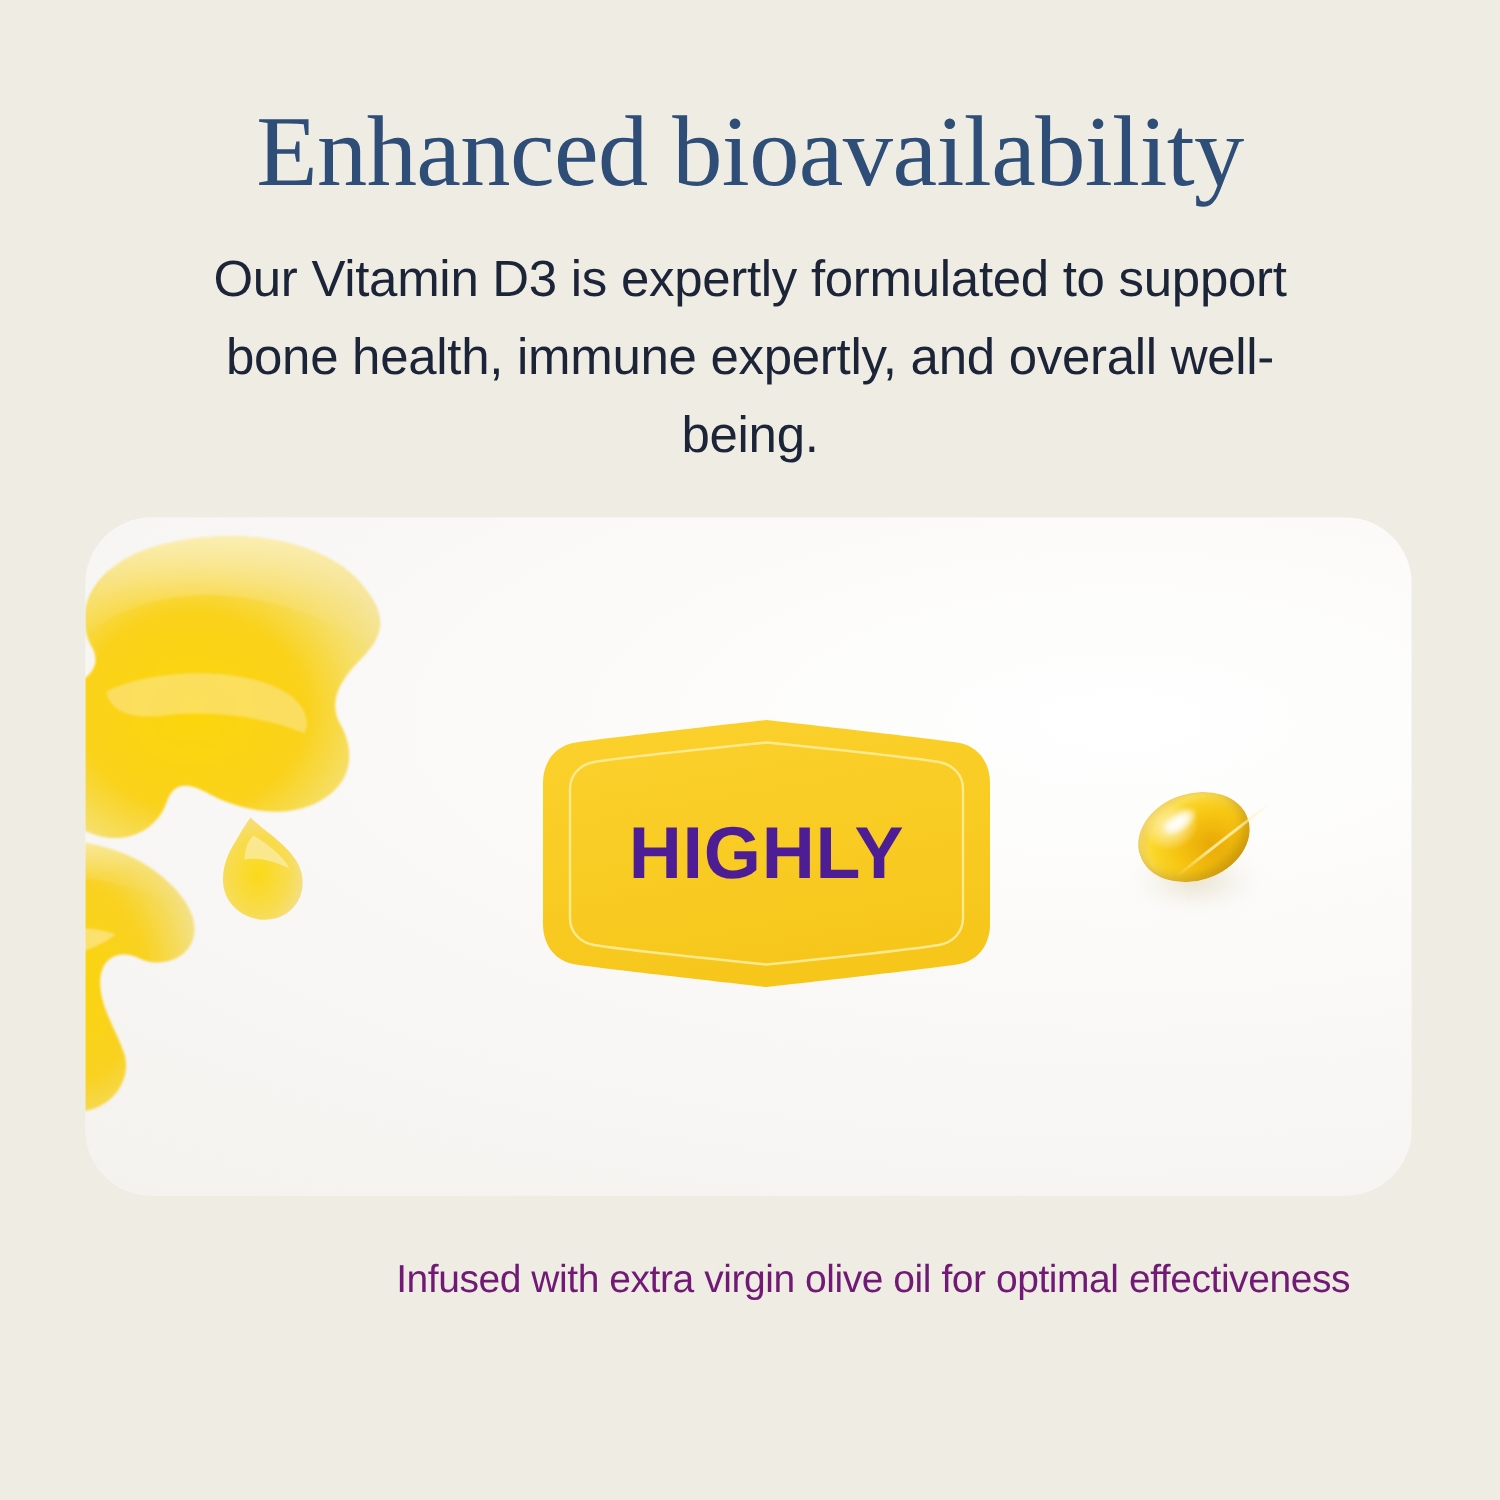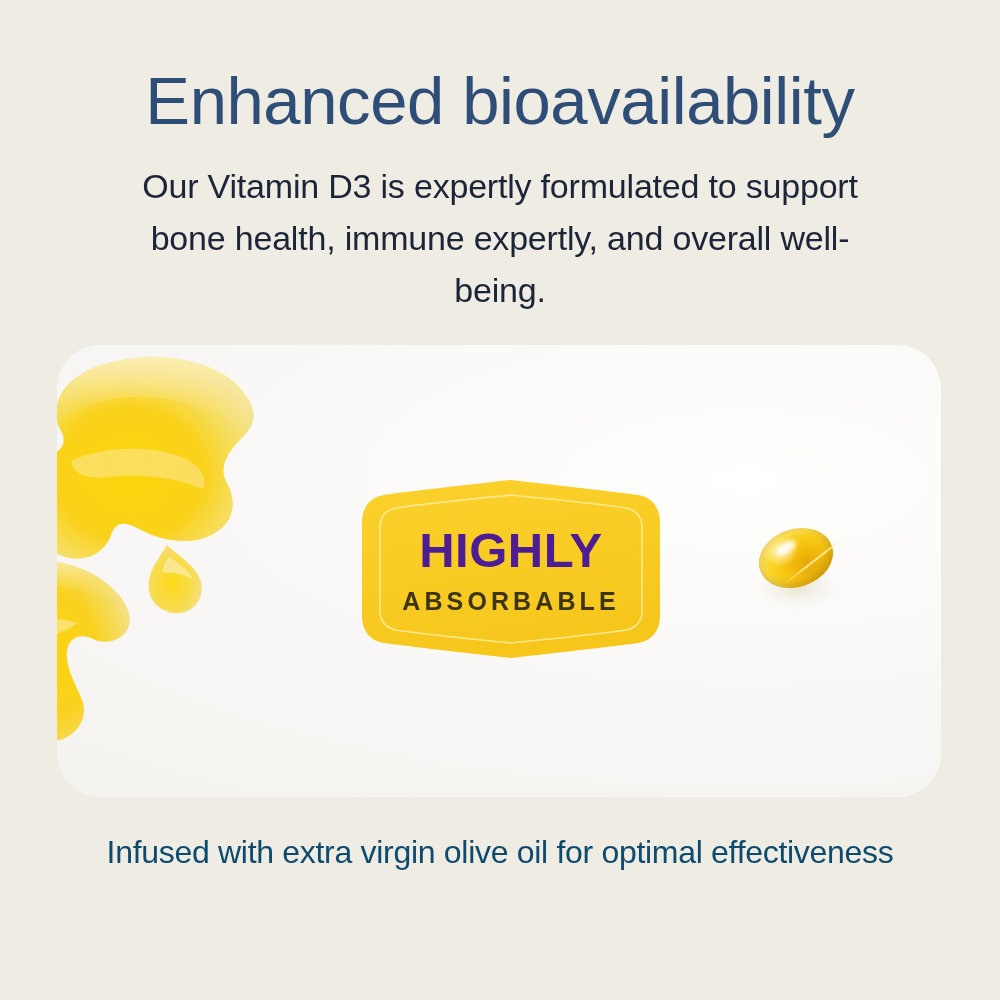--- a/index.html
+++ b/index.html
@@ -23,21 +23,21 @@
     background: #EFECE4;
   }
 
   
   .headline {
     position: absolute;
     left: 0;
     top: 62px;
     width: 1000px;
     text-align: center;
-    font-family: Liberation Sans, sans-serif;
+    font-family: Liberation Serif, serif;
     font-size: 67px;
     line-height: 78px;
     font-weight: 400;
     color: #2E4D77;
     letter-spacing: -0.4px;
     white-space: nowrap;
   }
 
   
   .subcopy {
@@ -188,26 +188,26 @@
     color: #3C3412;
     letter-spacing: 4.1px;
   }
 
   
   .caption {
     position: absolute;
     left: 100px;
     top: 824px;
     width: 800px;
-    text-align: center;
-    font-family: "Liberation Sans", sans-serif;
-    font-size: 32px;
+    text-align: right;
+    font-family: "Liberation Sans", sans-serif;
+    font-size: 26px;
     line-height: 56px;
     font-weight: 400;
-    color: #0c4a6e;
+    color: #701a75;
     letter-spacing: -0.3px;
   }
 </style>
 </head>
 <body>
 
 <div class="page">
 
   <div class="headline">Enhanced bioavailability</div>
 
@@ -296,20 +296,19 @@
                  C300 152 292 163 278 165 C258 168 151 180 151 180
                  C151 180 44 168 24 165 C10 163 2 152 2 138 L2 44
                  C2 30 10 19 24 17 C44 14 151 2 151 2 Z" fill="url(#badgeFill)"></path>
         <path d="M151 17 C151 17 249 27 266 30 C276 32 282 39 282 48 L282 134
                  C282 143 276 150 266 152 C249 155 151 165 151 165
                  C151 165 53 155 36 152 C26 150 20 143 20 134 L20 48
                  C20 39 26 32 36 30 C53 27 151 17 151 17 Z" fill="none" stroke="#FDEB95" stroke-width="1.6" opacity="0.95"></path>
       </svg>
       <div class="badge-text">
         <div class="badge-top">HIGHLY</div>
-        <div class="badge-bottom">ABSORBABLE</div>
       </div>
     </div>
   </div>
 
   <div class="caption">Infused with extra virgin olive oil for optimal effectiveness</div>
 
 </div>
 
 </body></html>

